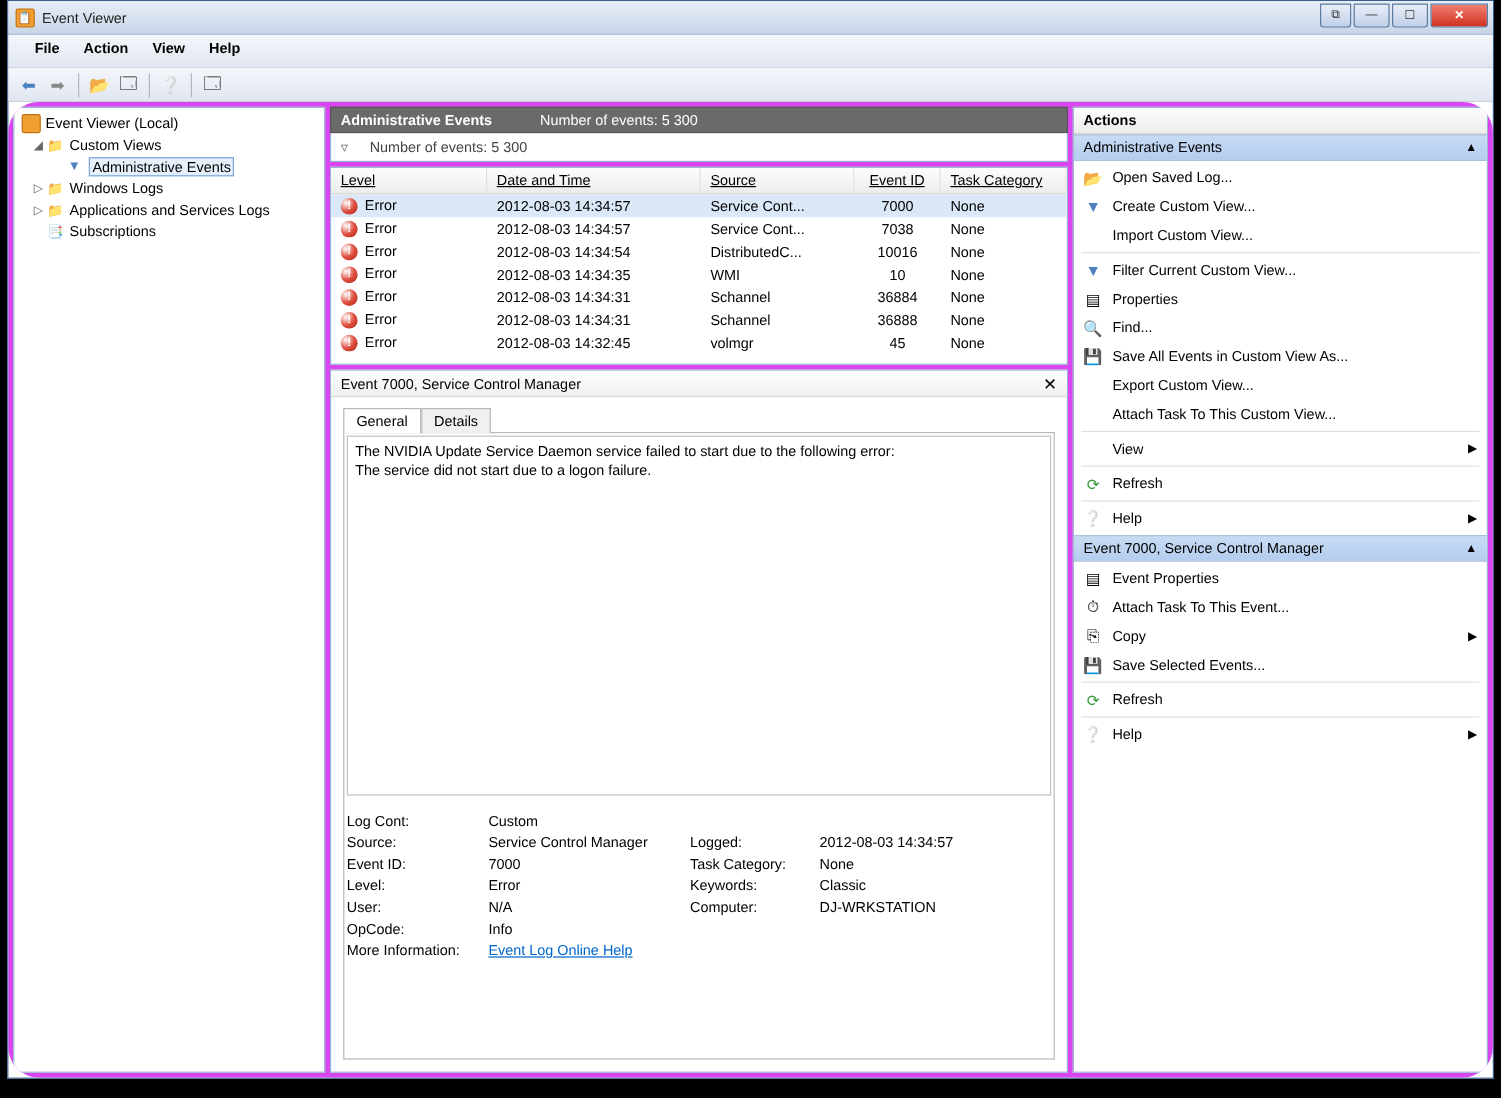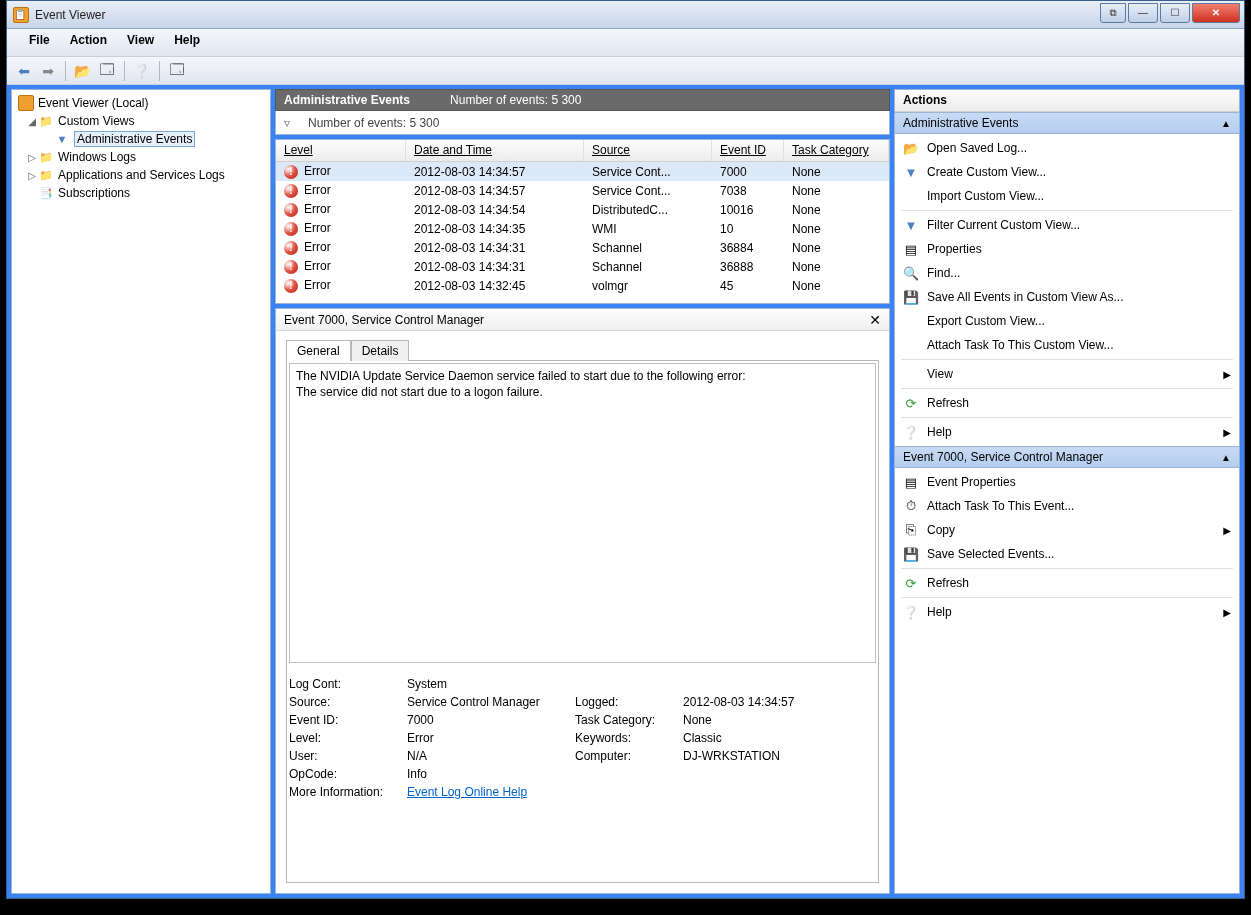--- a/index.html
+++ b/index.html
@@ -15,21 +15,21 @@
 .titlebtn.close { background: linear-gradient(to bottom, #f08070, #d03020); color: #fff; width: 48px; font-weight: bold; }
 .titlebtn.extra { width: 26px; }
 
 .menubar { height: 28px; background: linear-gradient(to bottom, #f4f6fb, #e0e6f0); display: flex; align-items: flex-start; padding-left: 12px; border-bottom: 1px solid #c8d0dc; font-weight: bold; }
 .menu-item { padding: 4px 10px; cursor: pointer; }
 
 .toolbar { height: 28px; background: linear-gradient(to bottom, #f4f6fb, #e0e6f0); display: flex; align-items: center; padding-left: 6px; border-bottom: 1px solid #c8d0dc; gap: 2px; }
 .toolbtn { width: 22px; height: 22px; border: 1px solid transparent; display: flex; align-items: center; justify-content: center; font-size: 14px; cursor: pointer; border-radius: 2px; }
 .toolsep { width: 1px; height: 20px; background: #b0b8c4; margin: 0 4px; }
 
-.content { flex: 1; display: flex; padding: 4px; gap: 4px; background: #3b82f6; overflow: hidden; }
+.content { flex: 1; display: flex; padding: 4px; gap: 4px; background: #d946ef; overflow: hidden; border-radius: 25px; }
 
 .pane { background: #fff; border: 1px solid #9ab4d4; display: flex; flex-direction: column; }
 .tree-pane { width: 260px; }
 .mid-pane { flex: 1; display: flex; flex-direction: column; gap: 4px; background:transparent; border:none;}
 .actions-pane { width: 346px; }
 
 .tree { padding: 4px 2px; overflow: auto; flex: 1; }
 .tree-row { display: flex; align-items: center; height: 18px; padding: 0 4px; cursor: pointer; white-space: nowrap; }
 .tree-row.selected { color:#000; }
 .tree-toggle { width: 12px; font-size: 10px; color: #666; display:inline-flex; justify-content:center; }
@@ -40,21 +40,21 @@
 .ic-sub { color:#e0b050; }
 
 .mid-header { background: #6a6a6a; color: #fff; height: 22px; display: flex; align-items: center; padding: 0 8px; font-size: 12px; gap: 40px; border: 1px solid #555; }
 .mid-header b { font-weight: 600; }
 
 .filter-row { background: #fff; border: 1px solid #9ab4d4; border-top:none; height: 24px; display: flex; align-items: center; padding: 0 8px; gap: 18px; color:#444;}
 
 .table-wrap { background:#fff; border:1px solid #9ab4d4; flex:0 0 165px; display:flex; flex-direction:column; overflow:hidden; }
 .thead { display:flex; background: linear-gradient(to bottom,#fdfdfd,#ececec); border-bottom:1px solid #d0d0d0; height:22px; }
 .th { padding: 3px 8px; border-right:1px solid #e0e0e0; font-size:12px;text-decoration:underline; }
-.c-level{width:130px;} .c-date{width:178px;} .c-source{width:128px;} .c-id{width:72px; text-align:left;} .c-task{flex:1;}
+.c-level{width:130px;} .c-date{width:178px;} .c-source{width:128px;} .c-id{width:72px; text-align:center;} .c-task{flex:1;}
 .tbody { flex:1; overflow-y:scroll; }
 .trow { display:flex; height:19px; align-items:center; cursor:pointer; }
 .trow.sel { background:#dbe8f8; }
 .td { padding: 0 8px; font-size:12px; overflow:hidden; text-overflow:ellipsis; white-space:nowrap; }
 .err-icon { display:inline-flex; width:14px; height:14px; border-radius:50%; background:radial-gradient(circle at 30% 30%, #fff, #e05040 50%, #b02010); color:#fff; align-items:center; justify-content:center; font-size:10px; font-weight:bold; margin-right:6px; vertical-align:middle; }
 
 .detail-pane { background:#fff; border:1px solid #9ab4d4; flex:1; display:flex; flex-direction:column; }
 .detail-head { height:22px; display:flex; align-items:center; padding:0 8px; border-bottom:1px solid #d8d8d8; background:linear-gradient(to bottom,#fdfdfd,#f0f0f0);}
 .detail-close { margin-left:auto; font-size:14px; cursor:pointer; }
 .tab-area { padding:8px 10px 10px 10px; flex:1; display:flex; flex-direction:column;}
@@ -228,21 +228,21 @@
             <div class="tab active">General</div>
             <div class="tab">Details</div>
           </div>
           <div class="tab-body">
             <div class="msg-box">
               <div>The NVIDIA Update Service Daemon service failed to start due to the following error:</div>
               <div>The service did not start due to a logon failure.</div>
             </div>
             <div class="props">
               <div class="lbl">Log Cont:</div>
-              <div style="grid-column:2/5">System</div>
+              <div style="grid-column:2/5">Custom</div>
 
               <div class="lbl">Source:</div>
               <div>Service Control Manager</div>
               <div class="lbl">Logged:</div>
               <div>2012-08-03 14:34:57</div>
 
               <div class="lbl">Event ID:</div>
               <div>7000</div>
               <div class="lbl">Task Category:</div>
               <div>None</div>

